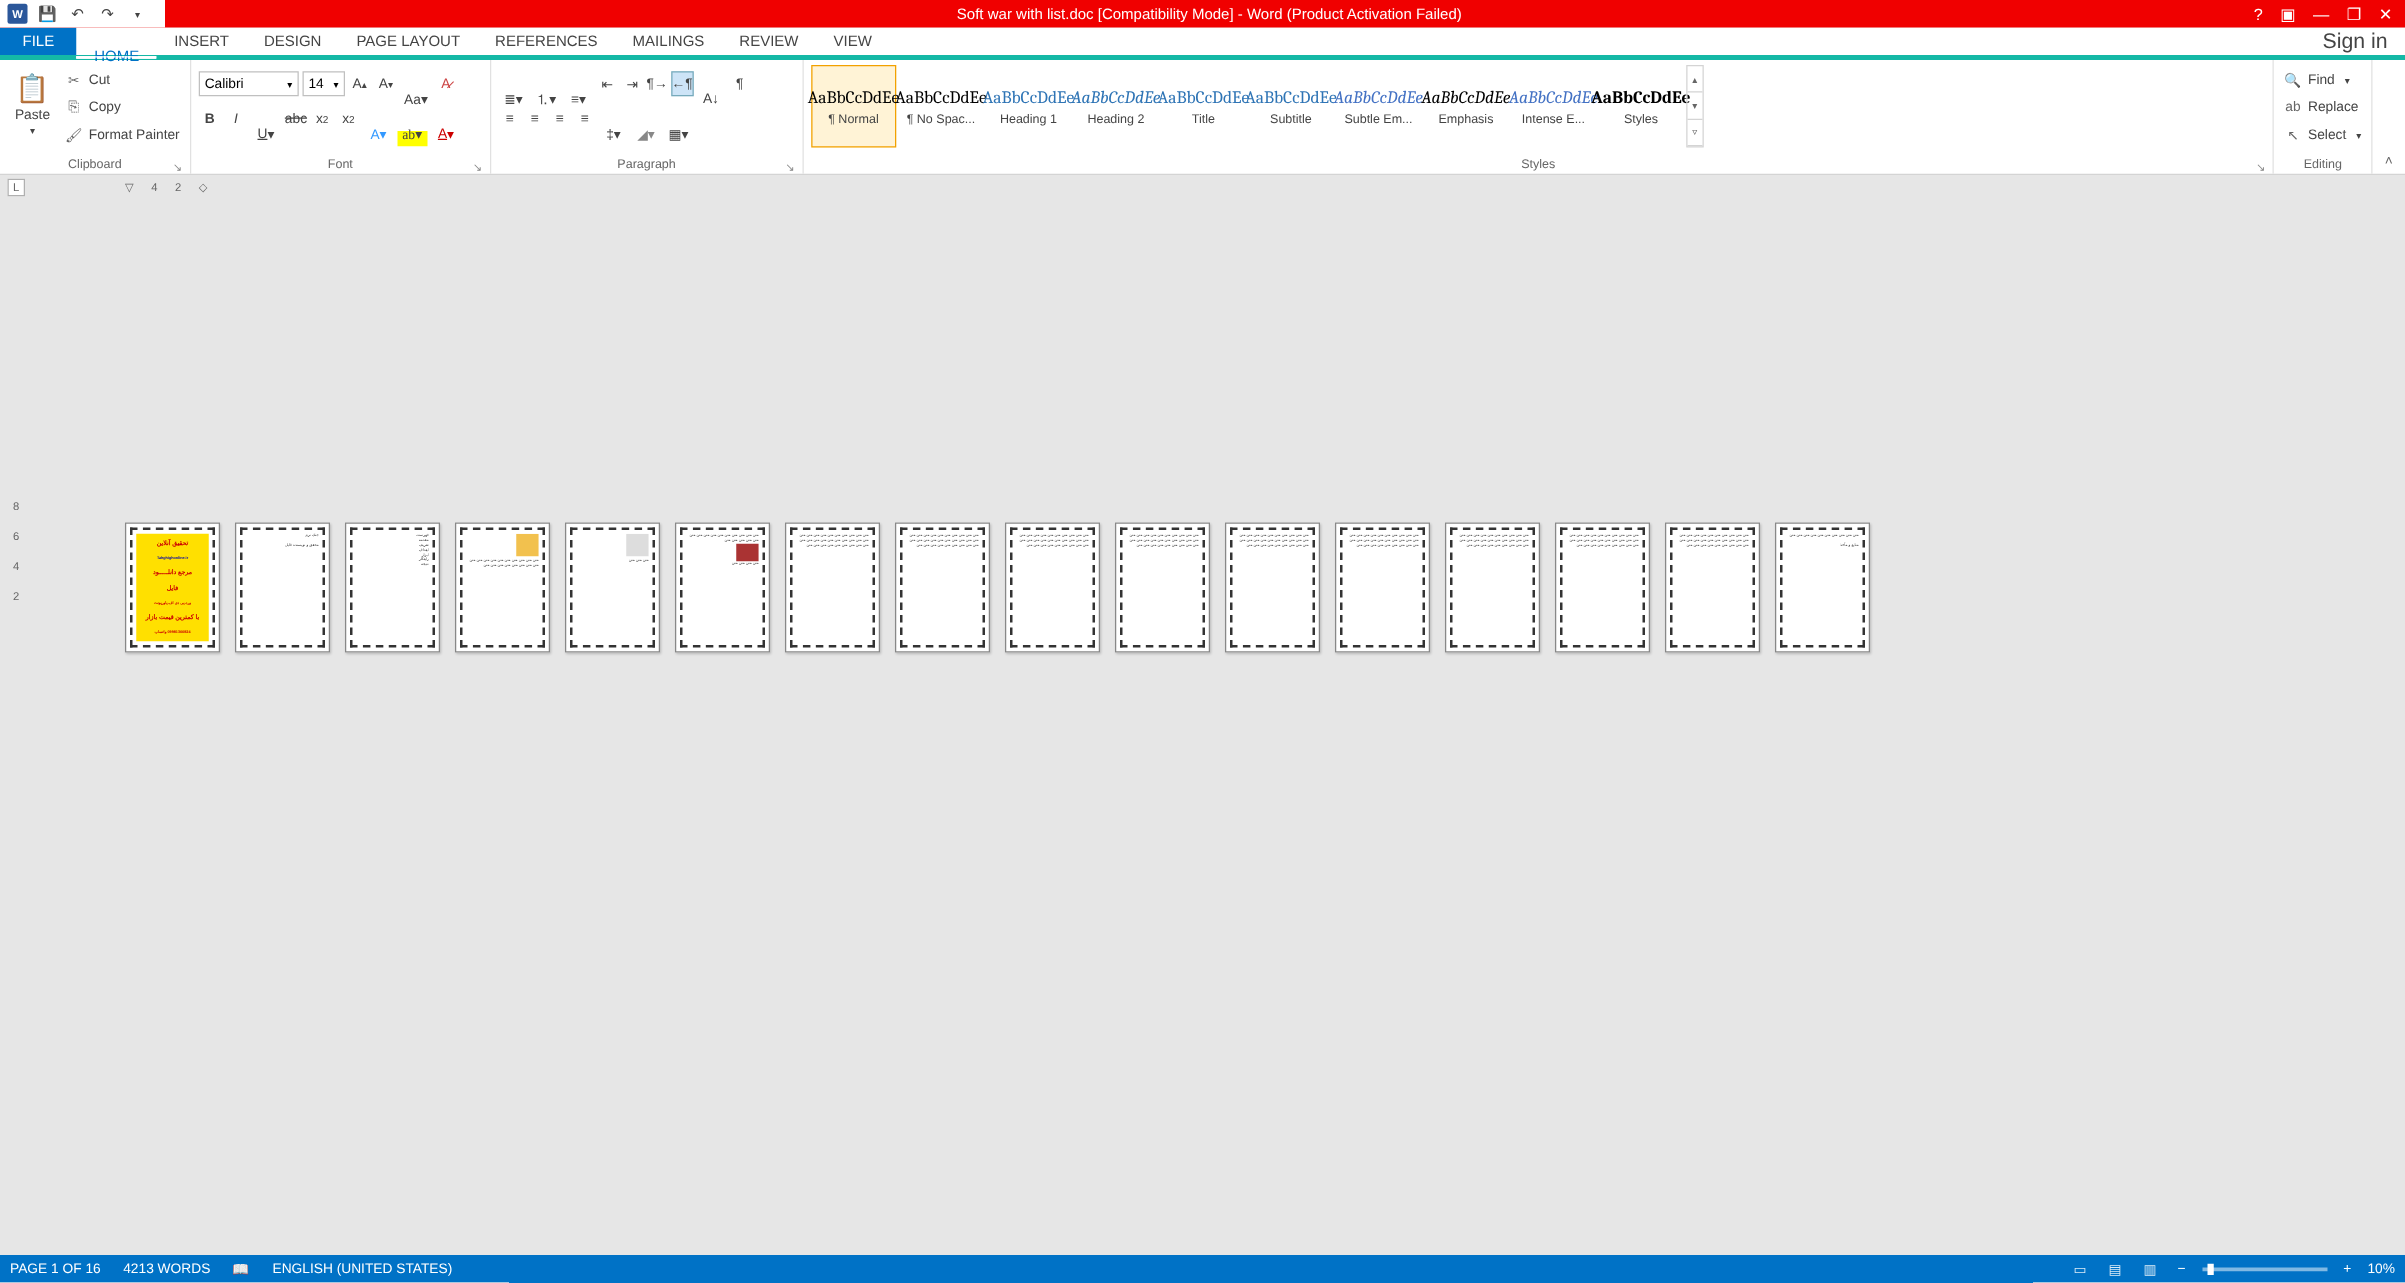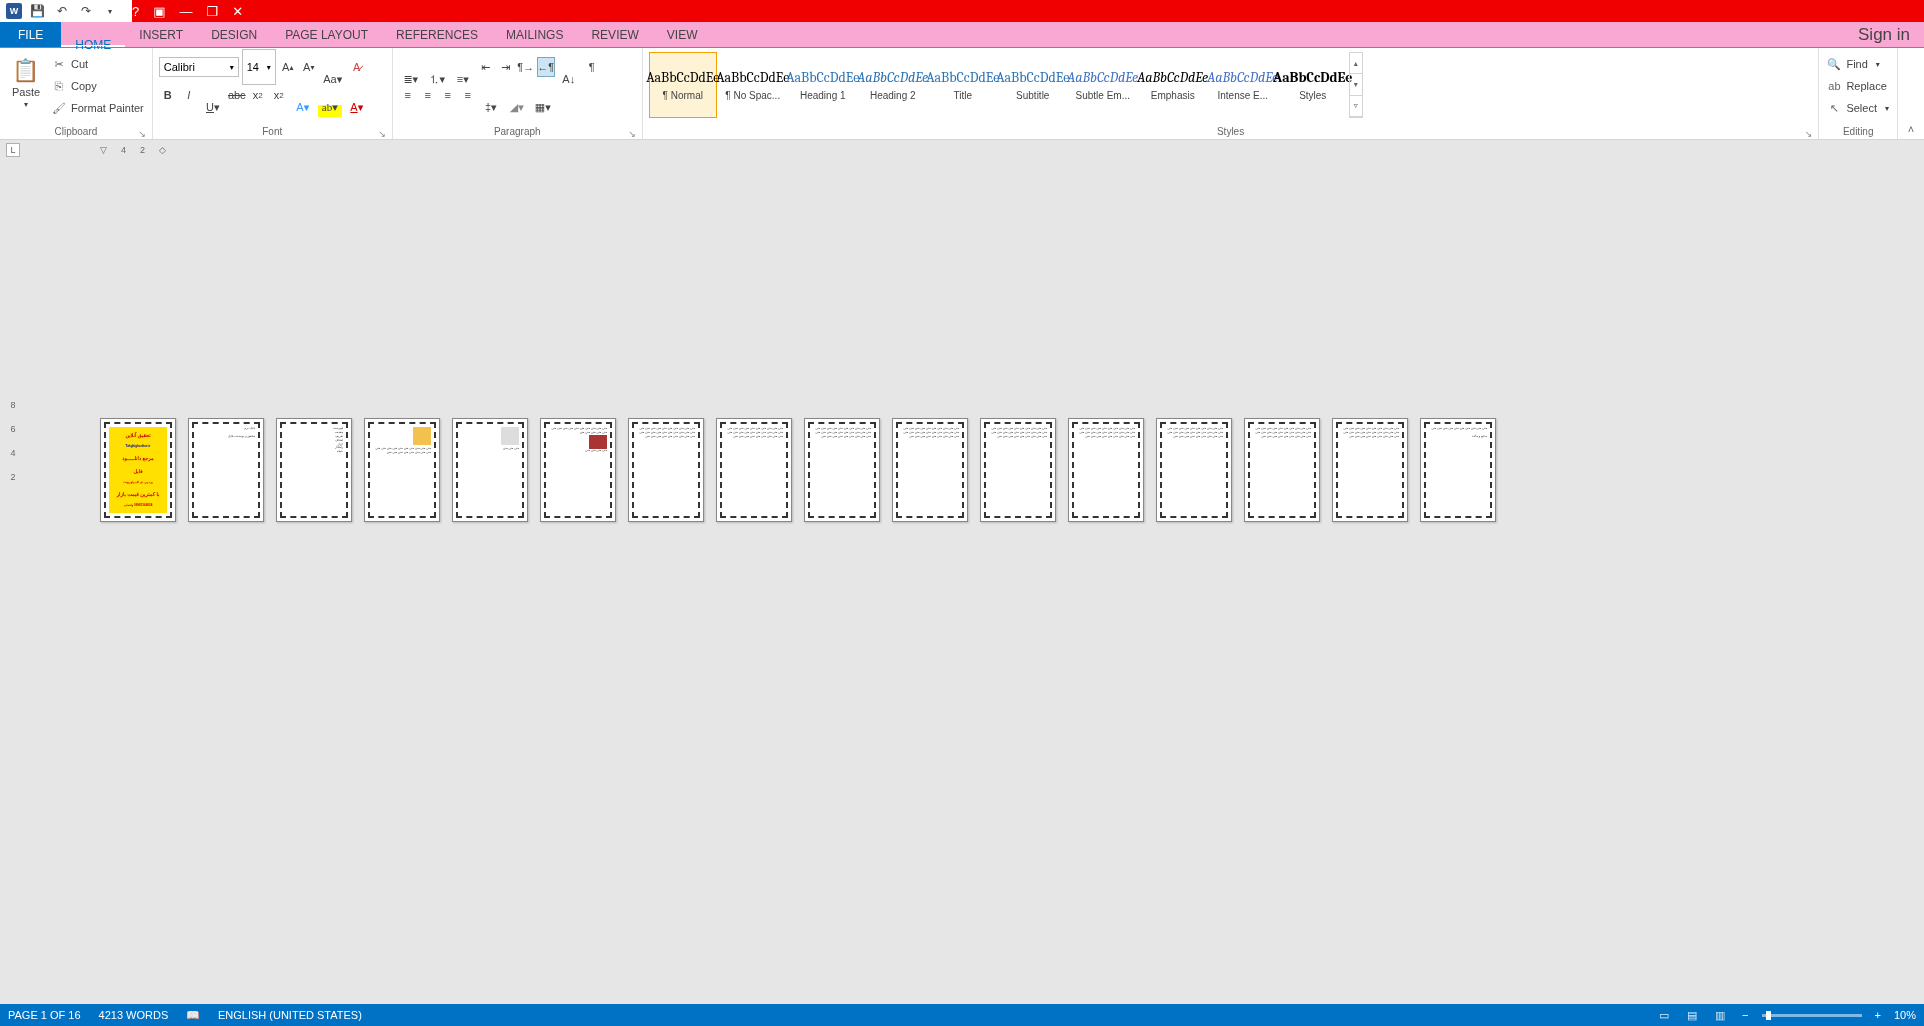--- a/index.html
+++ b/index.html
@@ -8,21 +8,21 @@
 
 .titlebar { height: 22px; background: #f00000; display: flex; align-items: center; color: #fff; font-size: 12px; position: relative; }
 .titlebar-left { display: flex; align-items: center; gap: 8px; padding-left: 6px; background: #fff; height: 100%; width: 132px; }
 .word-icon { width: 16px; height: 16px; background: #2b579a; display: inline-flex; align-items: center; justify-content: center; color: #fff; font-size: 9px; font-weight: bold; border-radius: 2px; }
 .qat-btn { width: 16px; height: 16px; display: inline-flex; align-items: center; justify-content: center; color: #444; cursor: pointer; }
 .titlebar-center { flex: 1; text-align: center; }
 .titlebar-right { display: flex; align-items: center; gap: 14px; padding-right: 10px; }
 .titlebar-right span { color: #fff; cursor: pointer; font-size: 13px; }
 
 
-.tabs-row { height: 26px; background: #f9a8d4; display: flex; align-items: stretch; border-bottom: 1px solid #14b8a6; }
+.tabs-row { height: 26px; background: #ffffff; display: flex; align-items: stretch; border-bottom: 4px solid #14b8a6; }
 .tab-file { background: #0072c6; color: #fff; padding: 0 18px; display: flex; align-items: center; font-size: 12px; cursor: pointer; }
 .tab { padding: 0 14px; display: flex; align-items: center; font-size: 12px; color: #444; cursor: pointer; }
 .tab.active { background: #fff; border-bottom: 2px solid #fff; color: #0072c6; position: relative; margin-top: 23px; }
 .tab.active::after { content: ''; position: absolute; bottom: -1px; left: 0; right: 0; height: 1px; background: #fff; }
 .signin { margin-left: auto; padding: 0 14px; font-size: 17px; color: #444; display: flex; align-items: center; cursor: pointer; }
 
 
 .ribbon { height: 92px; background: #fff; display: flex; border-bottom: 1px solid #d4d4d4; }
 .ribbon-group { border-right: 1px solid #e1e1e1; display: flex; flex-direction: column; padding: 2px 6px 0; position: relative; }
 .ribbon-group-body { flex: 1; display: flex; align-items: flex-start; gap: 4px; }
@@ -31,21 +31,21 @@
 
 .big-btn { display: flex; flex-direction: column; align-items: center; justify-content: center; width: 40px; height: 66px; font-size: 11px; color: #444; cursor: pointer; gap: 2px; }
 .big-btn .icon { font-size: 22px; }
 
 .stack { display: flex; flex-direction: column; gap: 2px; padding-top: 4px; }
 .small-btn { display: flex; align-items: center; gap: 5px; height: 20px; font-size: 11px; color: #444; cursor: pointer; padding: 0 2px; }
 .small-btn .icon { width: 14px; text-align: center; color: #666; }
 
 .font-row { display: flex; gap: 3px; align-items: center; height: 22px; }
 .font-name { border: 1px solid #c0c0c0; height: 20px; width: 80px; font-size: 11px; padding: 0 4px; display: flex; align-items: center; justify-content: space-between; background: #fff; cursor: pointer; }
-.font-size { border: 1px solid #c0c0c0; height: 36px; width: 34px; font-size: 11px; padding: 0 4px; display: flex; align-items: center; justify-content: space-between; background: #fff; cursor: pointer; }
+.font-size { border: 1px solid #c0c0c0; height: 20px; width: 34px; font-size: 11px; padding: 0 4px; display: flex; align-items: center; justify-content: space-between; background: #fff; cursor: pointer; }
 .tiny-btn { width: 18px; height: 20px; display: inline-flex; align-items: center; justify-content: center; font-size: 11px; color: #444; cursor: pointer; }
 .tiny-btn.dd { width: 24px; margin-top: 24px; }
 .tiny-btn sup, .tiny-btn sub { font-size: 8px; }
 
 .para-row { display: flex; gap: 2px; align-items: center; height: 22px; }
 
 .styles-gallery { display: flex; gap: 2px; height: 68px; align-items: stretch; padding-top: 2px; }
 .style-item { width: 68px; border: 1px solid transparent; display: flex; flex-direction: column; align-items: center; justify-content: center; cursor: pointer; gap: 4px; font-size: 10px; color: #444; }
 .style-item.selected { border: 1px solid #f2a100; background: #fff3d6; }
 .style-preview { font-size: 14px; font-family: Cambria, serif; color: #000; }
@@ -89,20 +89,21 @@
 <body>
 
 <div class="titlebar">
   <div class="titlebar-left">
     <span class="word-icon">W</span>
     <span class="qat-btn">💾</span>
     <span class="qat-btn">↶</span>
     <span class="qat-btn">↷</span>
     <span class="qat-btn" style="font-size:8px;">▾</span>
   </div>
+  <div class="titlebar-center">Soft war with list.doc [Compatibility Mode] - Word (Product Activation Failed)</div>
   <div class="titlebar-right">
     <span>?</span>
     <span>▣</span>
     <span>—</span>
     <span>❐</span>
     <span>✕</span>
   </div>
 </div>
 
 <div class="tabs-row">

